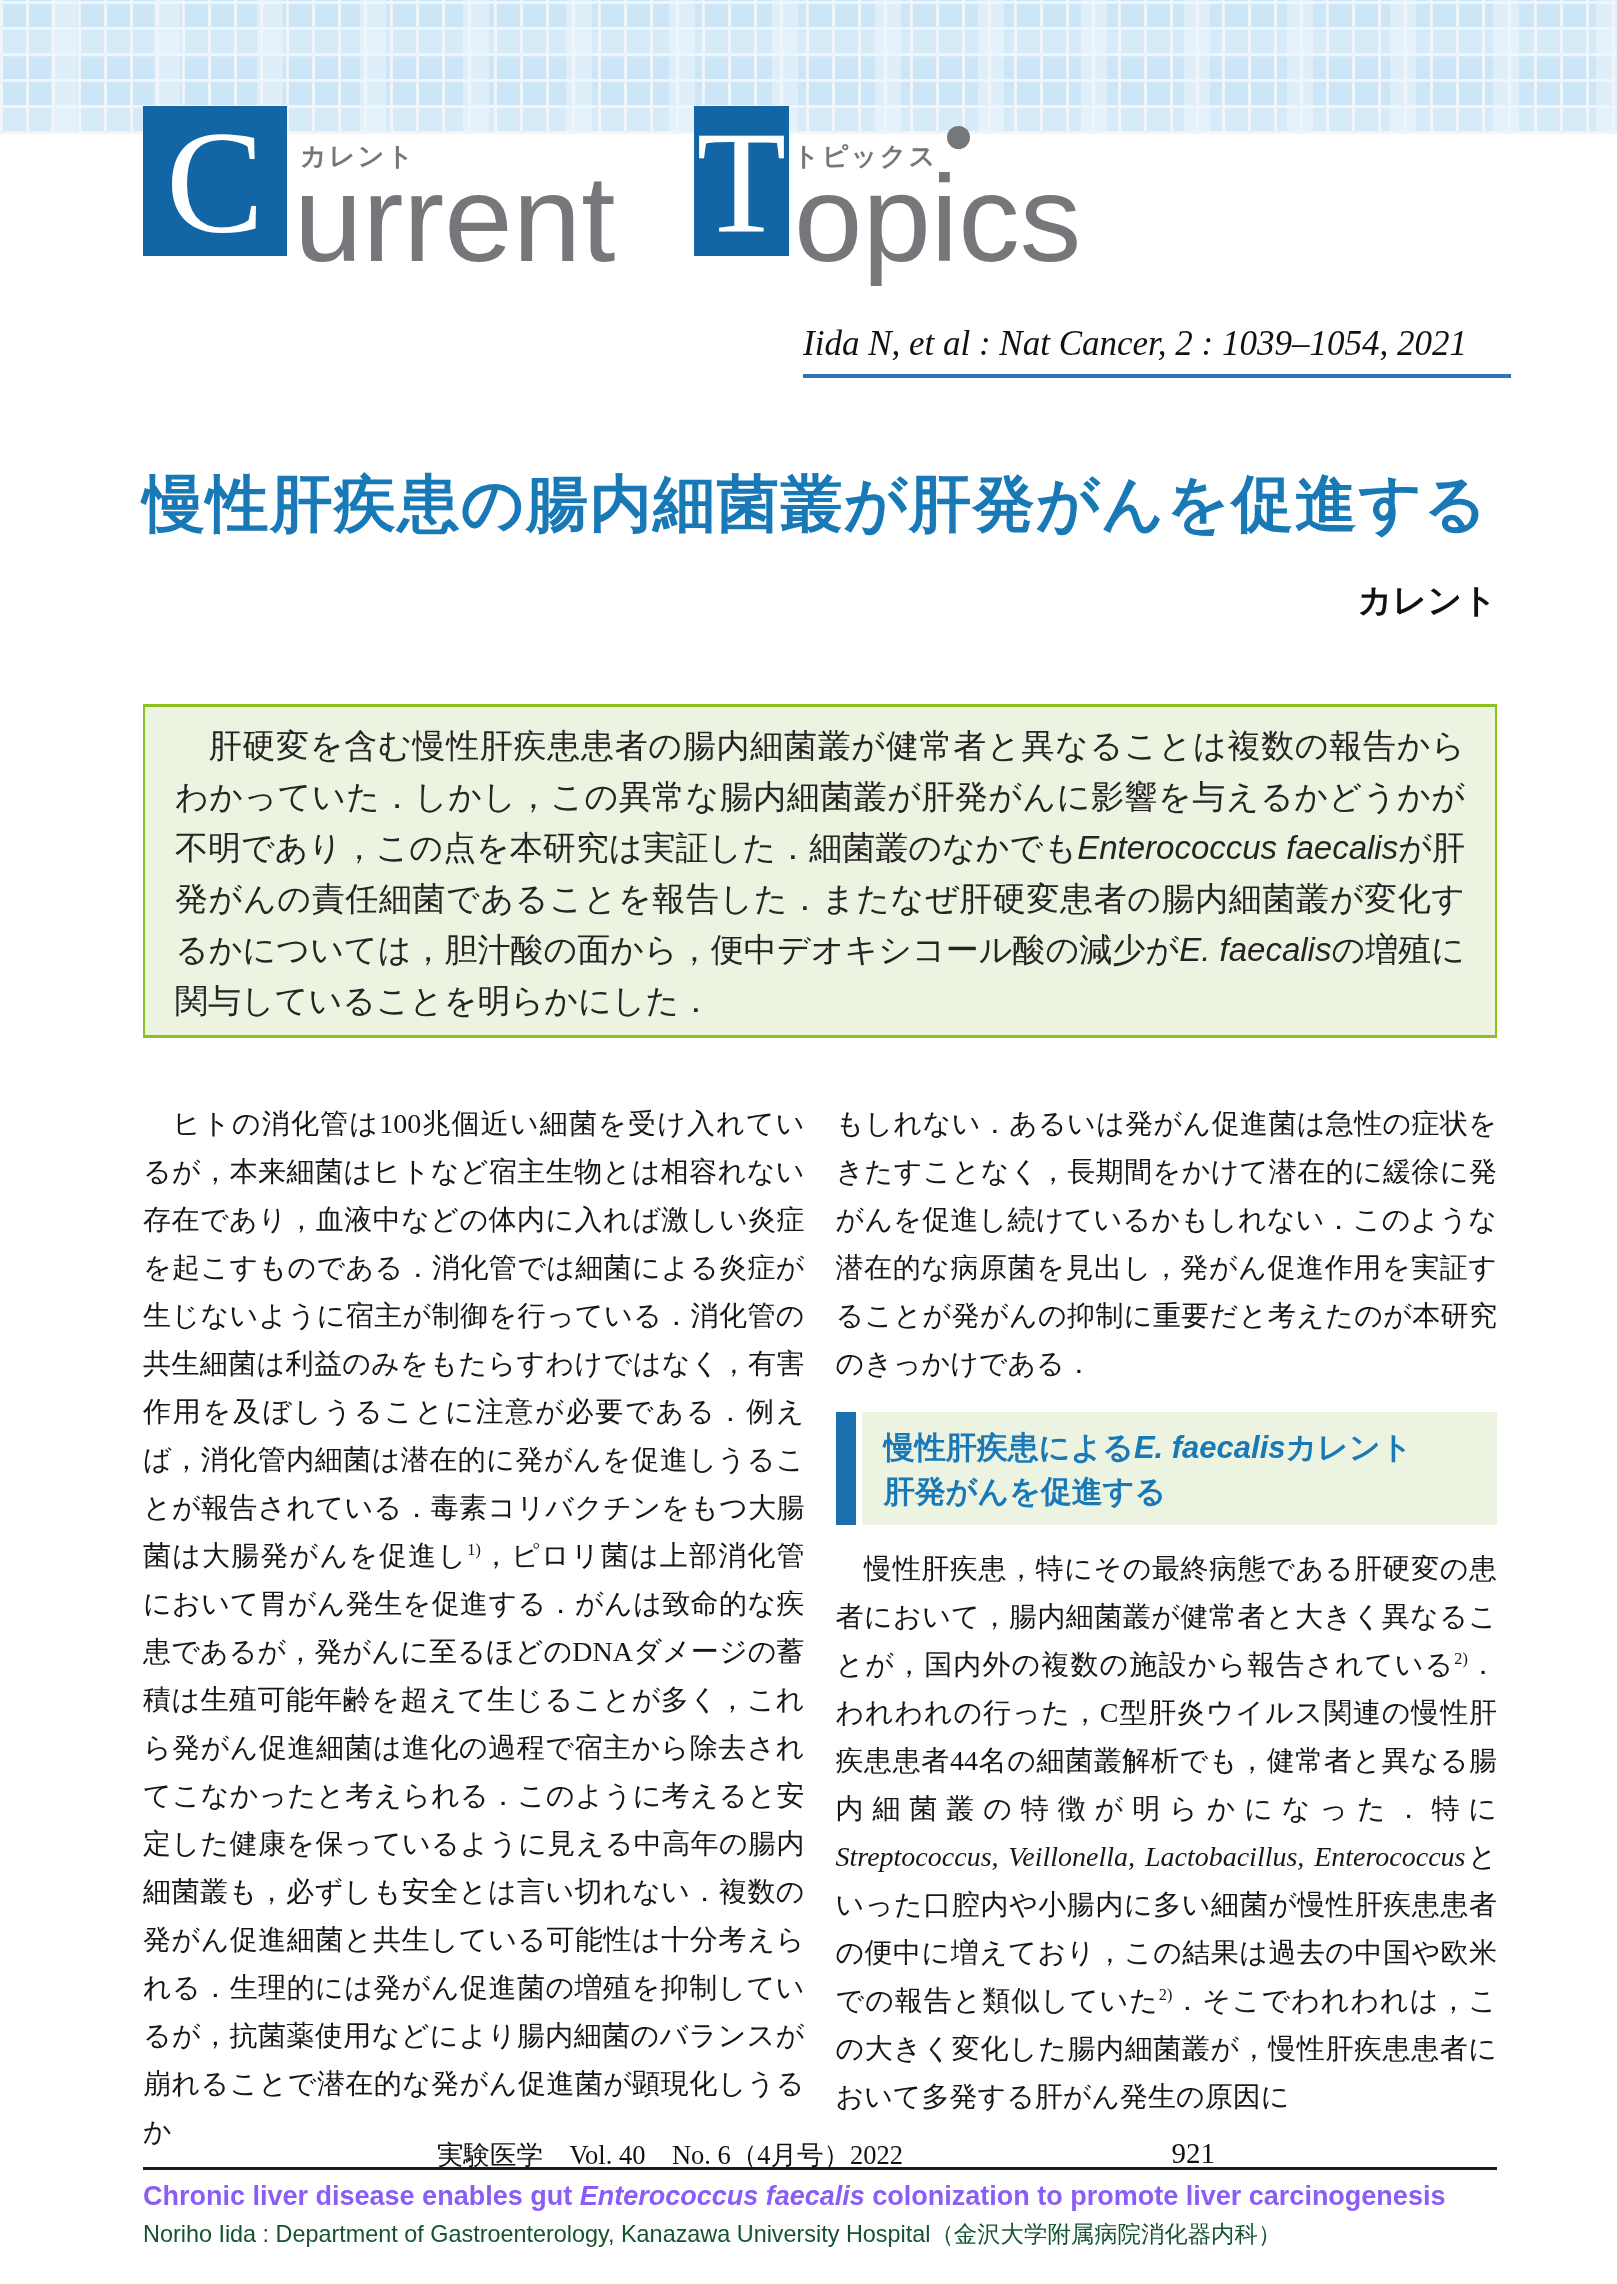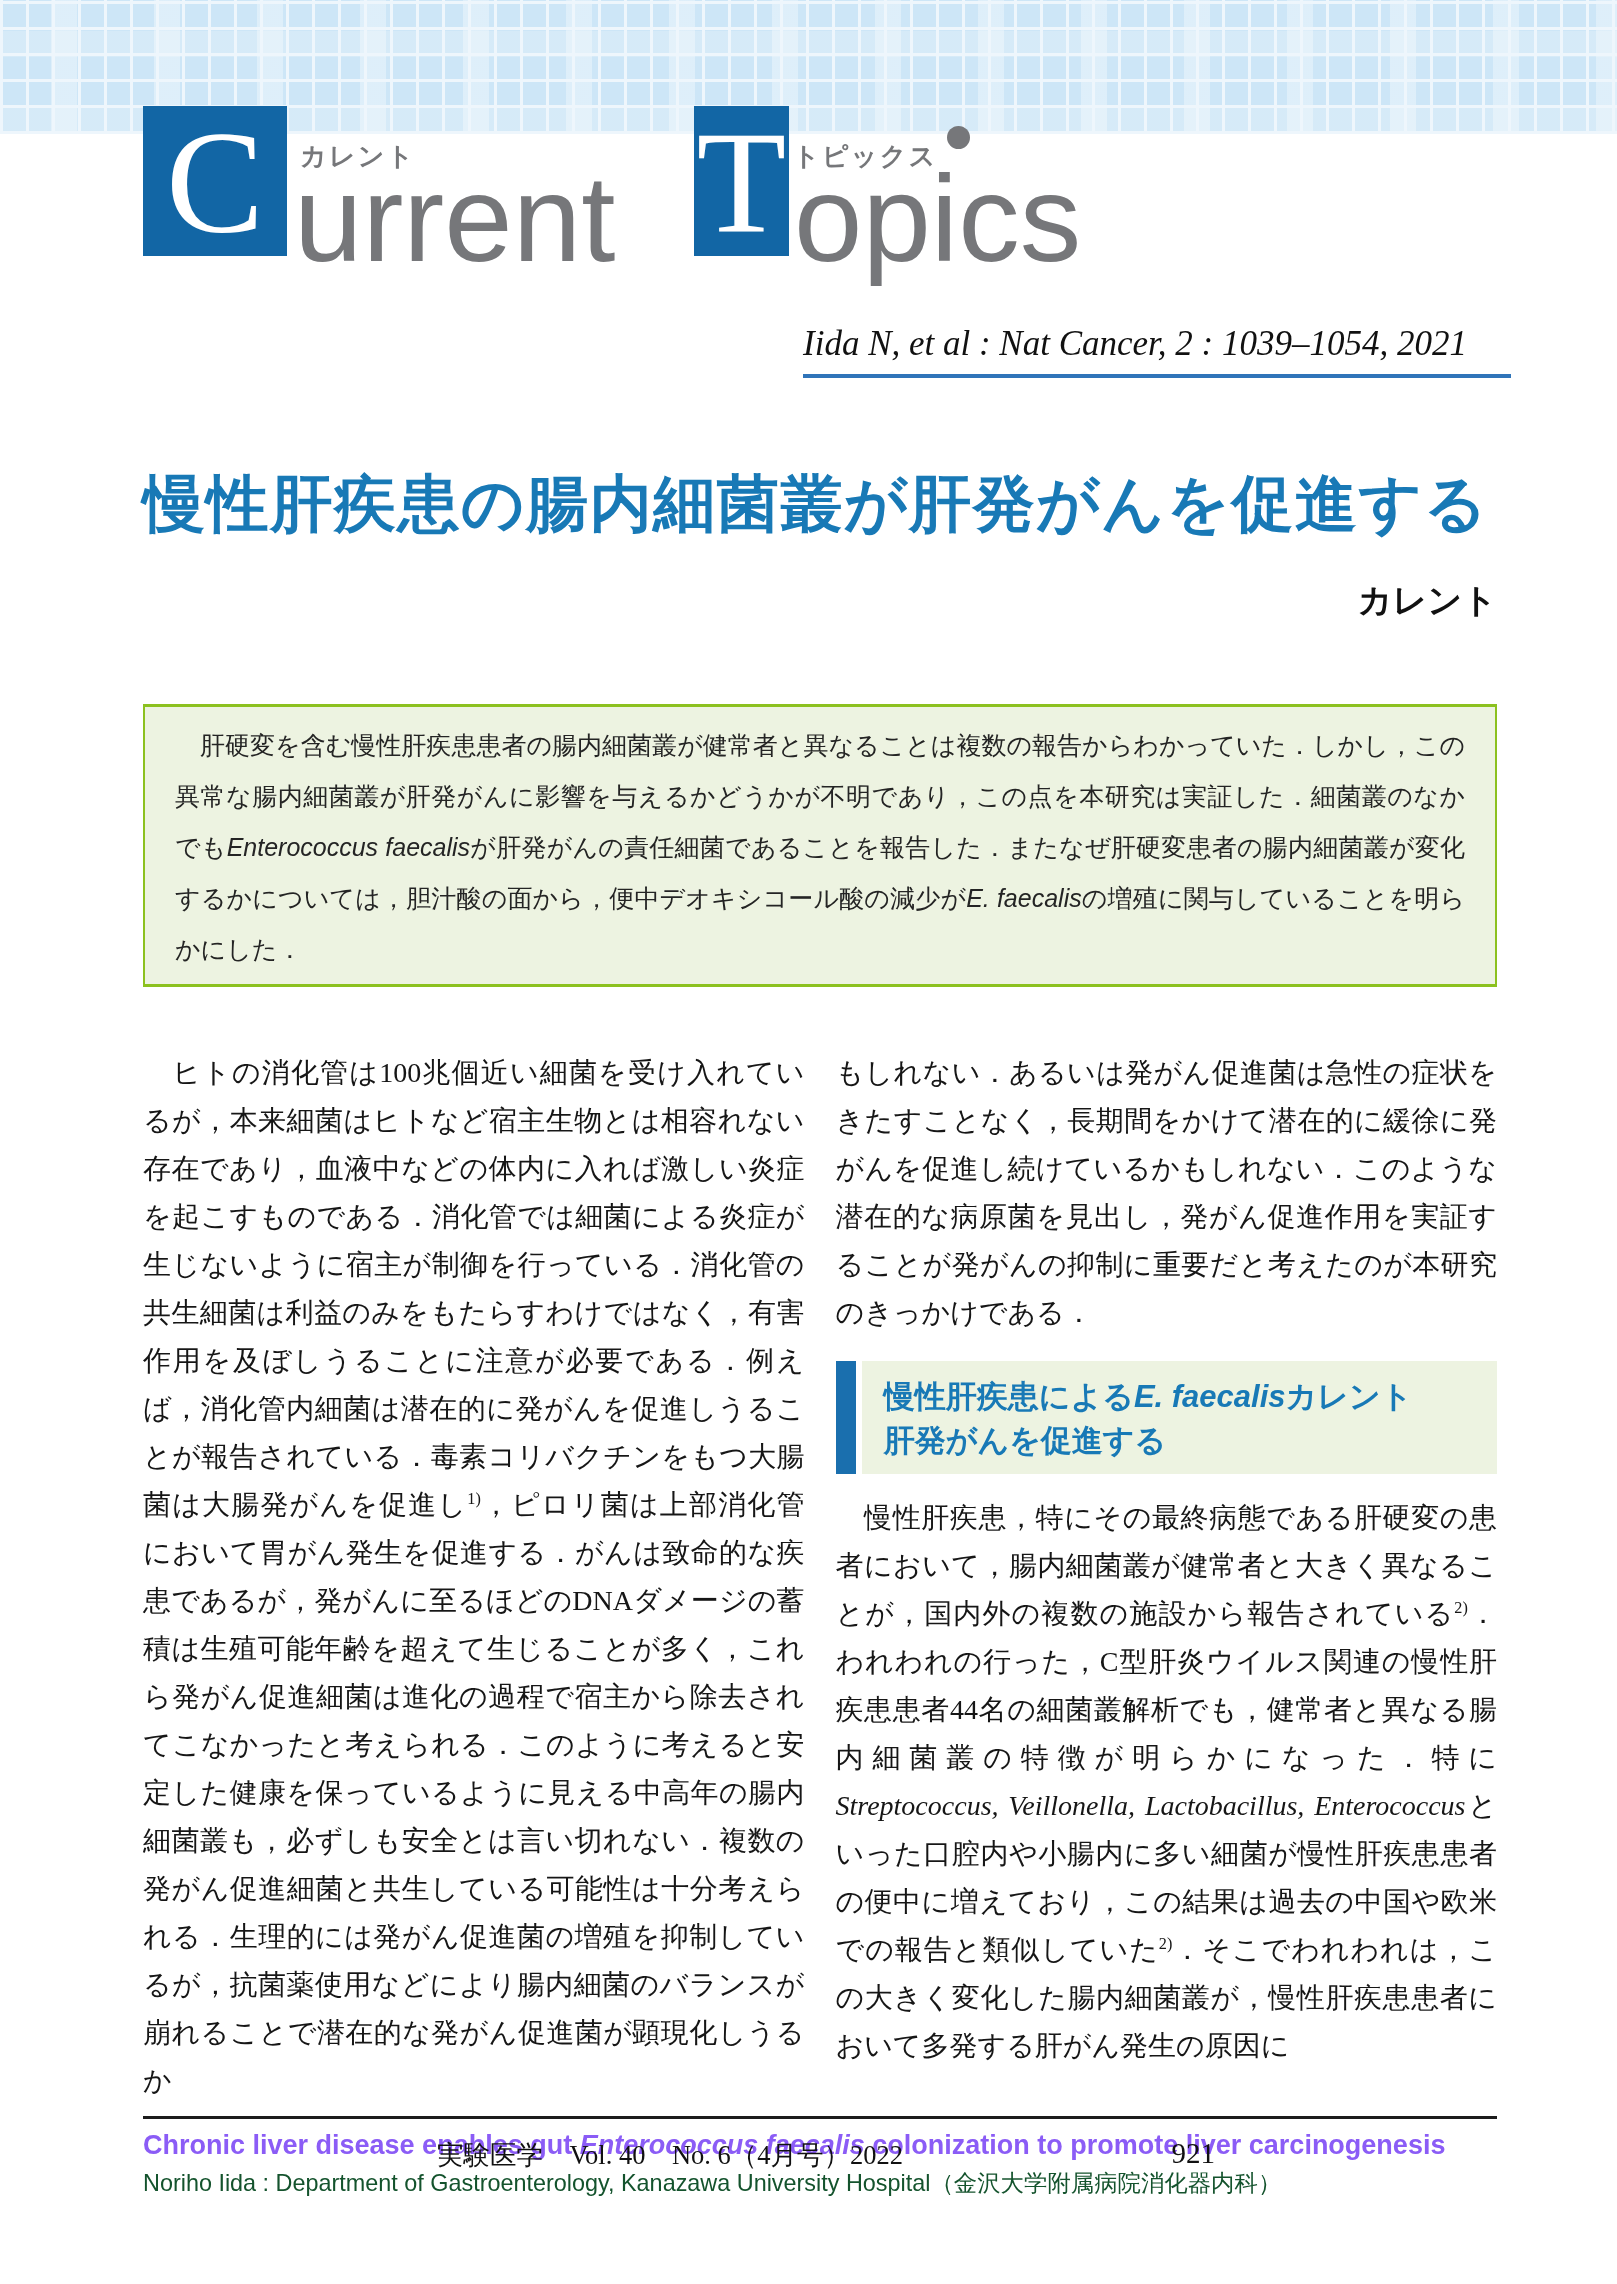--- a/index.html
+++ b/index.html
@@ -59,21 +59,21 @@
   }
   .author {
     margin-top:39px; text-align:right; font-size:34px; font-weight:600;
     font-family:"Liberation Sans","DejaVu Sans",sans-serif; color:#111;
   }
   .abstract {
     margin-top:80px; background:var(--abstract-bg-green,#edf3e1);
     border:2.3px solid var(--abstract-border-green,#8cc11f);
     border-top-width:3.9px; border-bottom-width:3.9px;
     padding:12.5px 30px 9.4px; font-family:"Liberation Sans","DejaVu Sans",sans-serif;
-    font-size:25px; line-height:51px; text-align:justify; color:#242424;
+    font-size:33px; line-height:51px; text-align:justify; color:#242424;
   }
   .columns { display:flex; gap:31px; margin-top:62px; }
   .col {
     flex:1; min-width:0; font-size:28px; line-height:48px; text-align:justify;
     color:#161616; font-family:"Liberation Serif","DejaVu Serif",serif;
   }
   .section-heading { display:flex; margin:23.4px 0 20px; }
   .sh-bar { width:20px; background:var(--heading-bar-blue,#1a6fae); margin-right:6.2px; }
   .sh-box {
     flex:1; background:var(--abstract-bg-green,#edf3e1); padding:14px 22px 11px;

